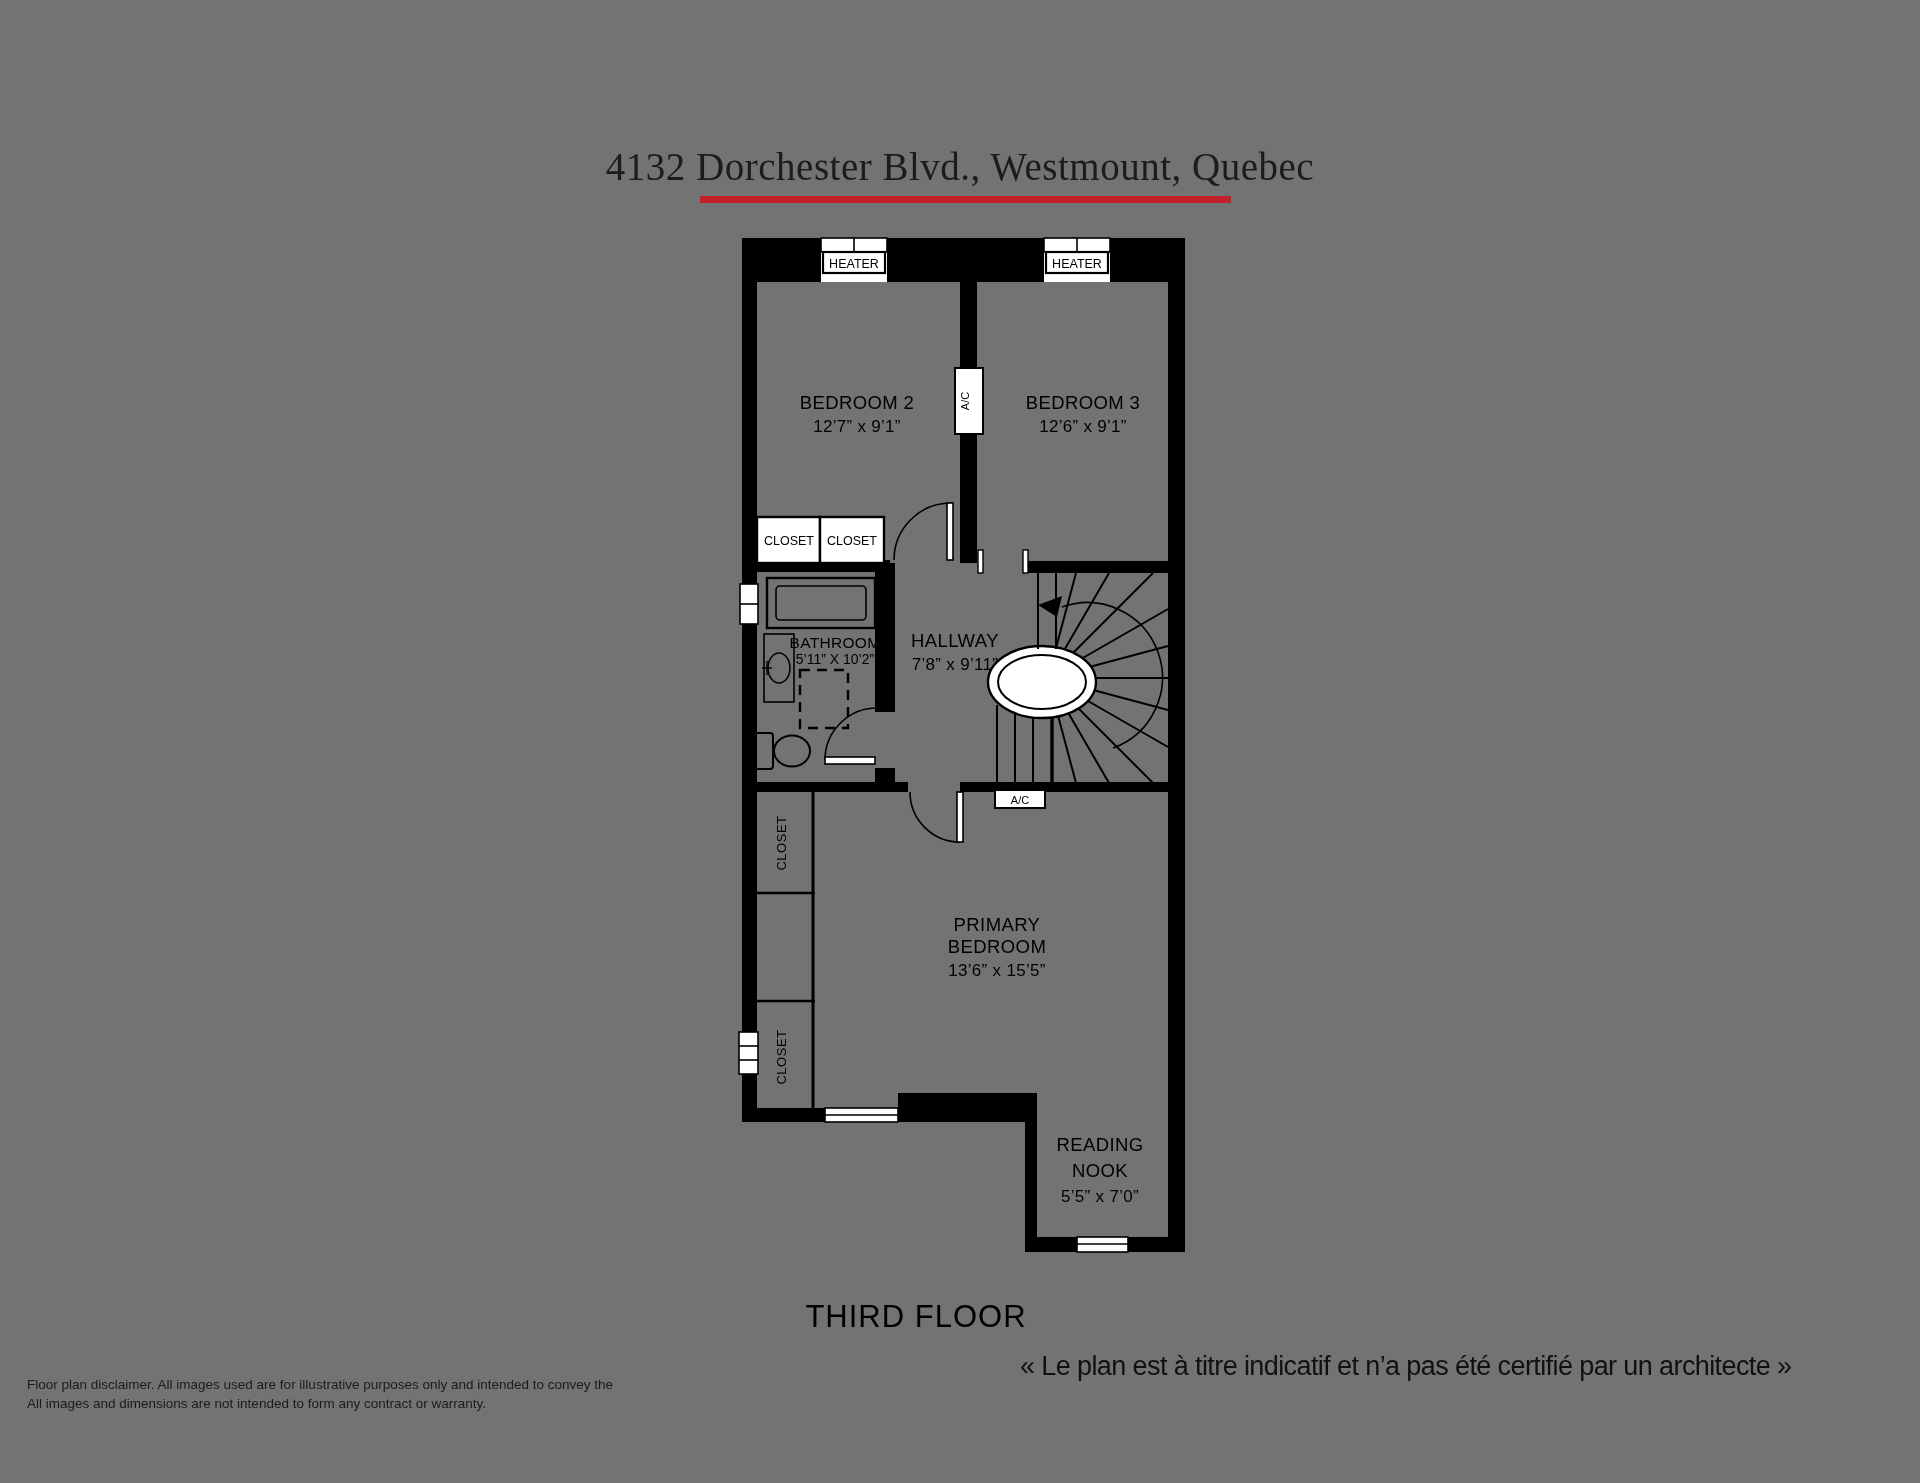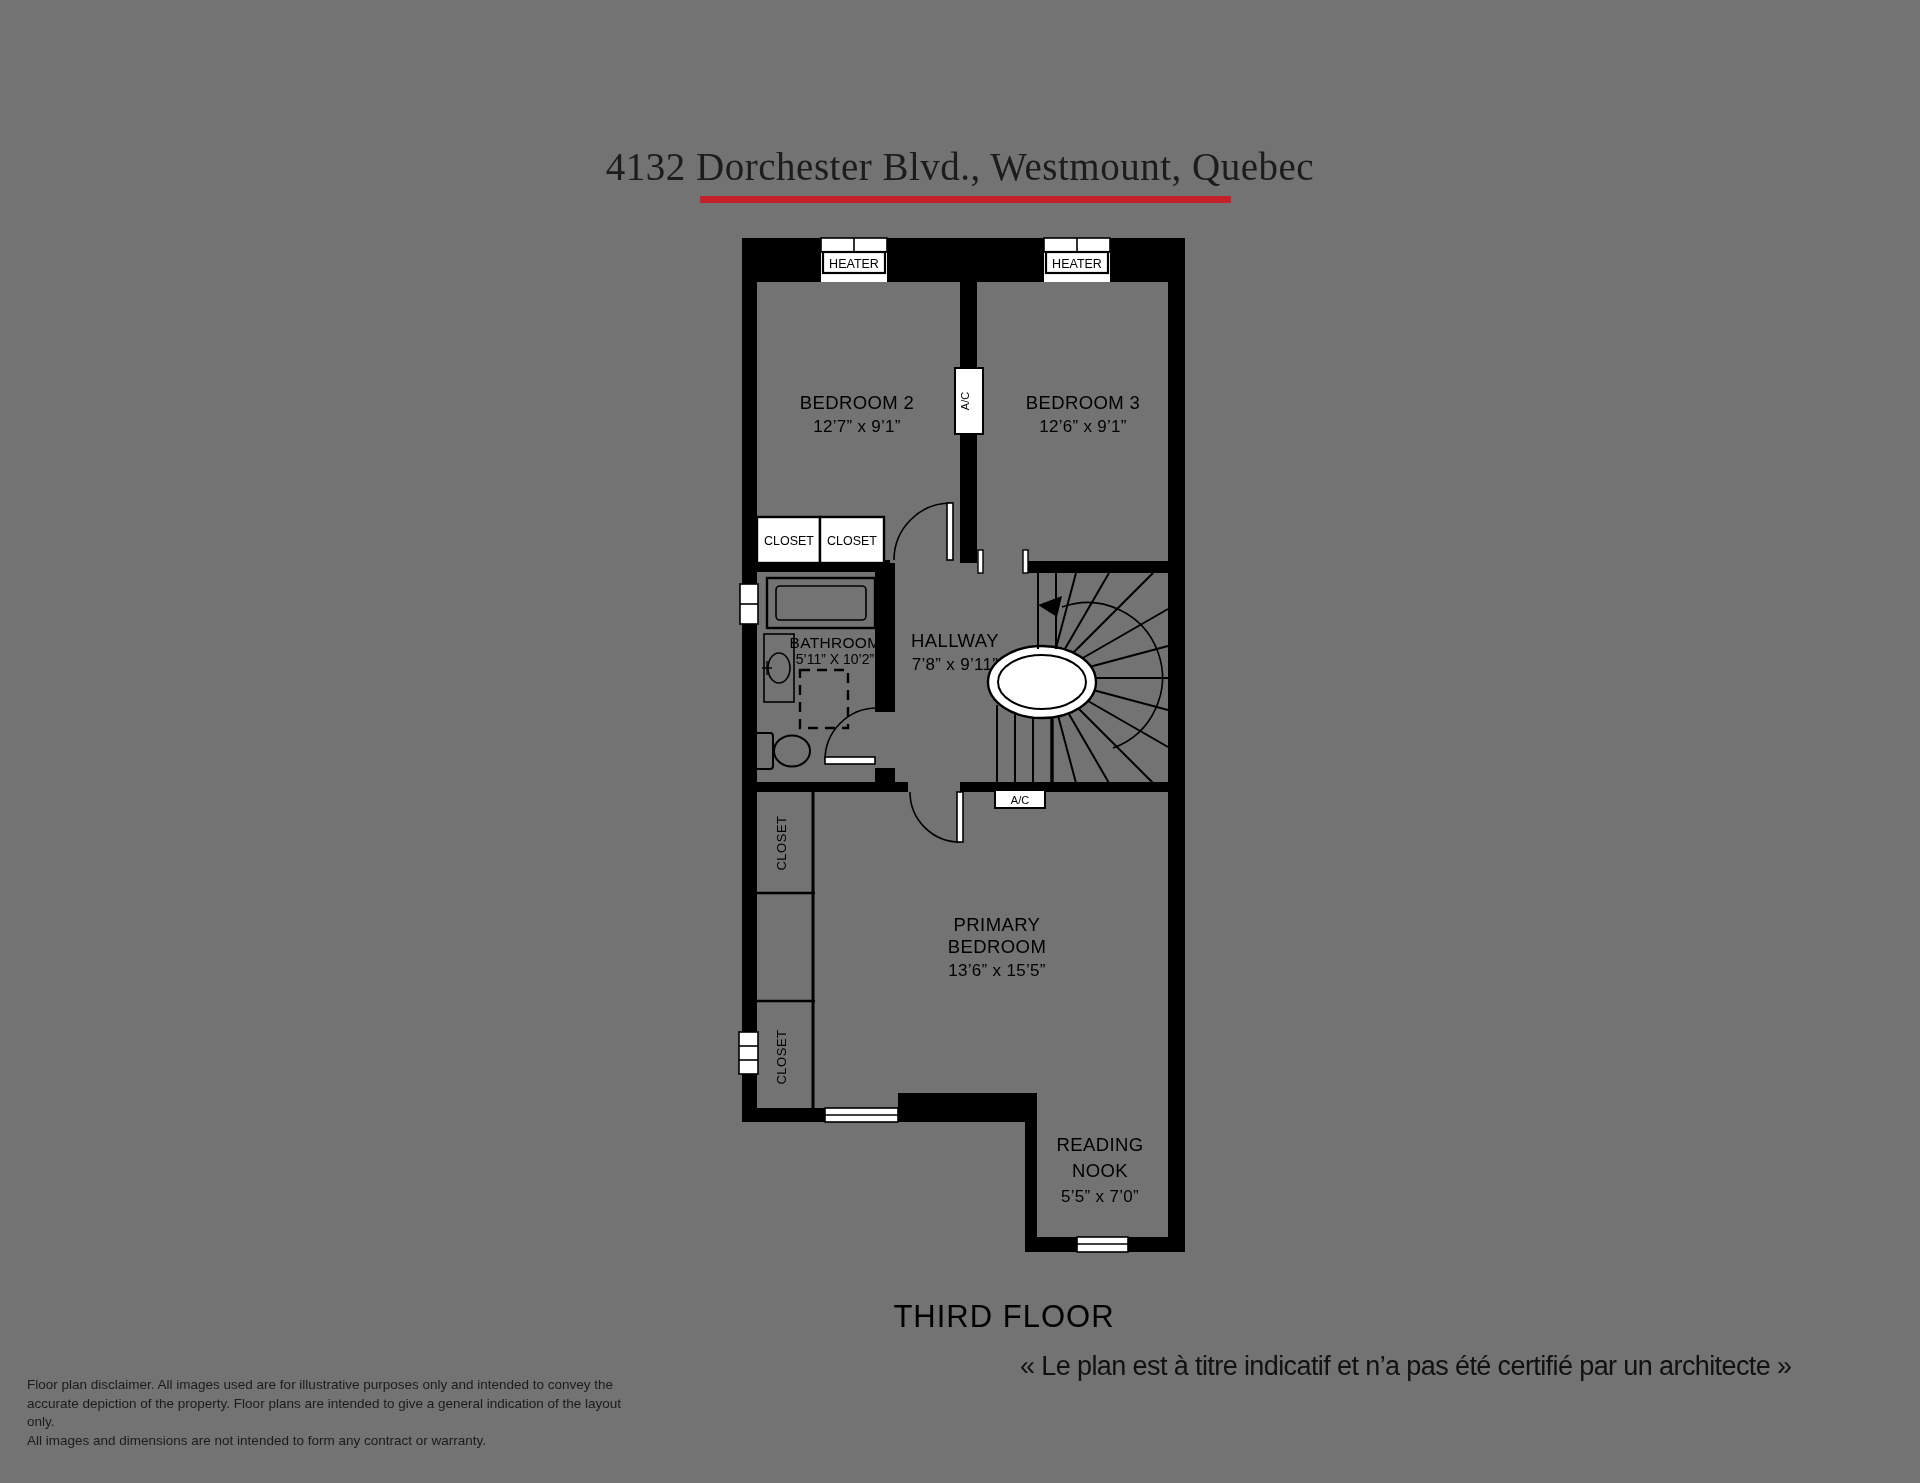--- a/index.html
+++ b/index.html
@@ -1,21 +1,21 @@
 <!DOCTYPE html>
 <html><head>
 <meta charset="utf-8">
 <style>
   html,body{margin:0;padding:0;background:#fff;}
   .page{position:relative;width:1920px;height:1483px;background:#737373;overflow:hidden;
         font-family:"Liberation Sans",sans-serif;color:#000;}
   .title{position:absolute;left:0;top:144px;width:1920px;text-align:center;
          font-family:"Liberation Serif",serif;font-size:39px;color:#1c1c1c;letter-spacing:.5px;}
   .title-underline{position:absolute;left:700px;top:196px;width:531px;height:7px;background:#c4202a;}
-  .floor-label{position:absolute;left:804px;top:1299px;width:400px;text-align:center;
+  .floor-label{position:absolute;left:716px;top:1299px;width:400px;text-align:center;
                font-size:31px;letter-spacing:1px;color:#000;}
   .plan-svg{position:absolute;left:0;top:0;}
   .disclaimer{position:absolute;left:27px;top:1376px;width:600px;font-size:13.5px;
               line-height:18.6px;color:#1b1b1b;}
   .french-note{position:absolute;left:1020px;top:1351px;width:890px;text-align:left;
                font-size:27px;letter-spacing:-.6px;color:#111;white-space:nowrap;}
   .road{position:absolute;left:636px;top:1380px;width:549px;height:55px;}
   .road-line{position:absolute;left:0;height:0;border-top:3px solid #d9d9d9;}
   .road-line.top{top:5px;width:549px;}
   .road-line.bottom{top:46px;width:500px;}
@@ -189,20 +189,19 @@
       <text x="1100" y="1151" text-anchor="middle" class="room-name">READING</text>
       <text x="1100" y="1177" text-anchor="middle" class="room-name">NOOK</text>
       <text x="1100" y="1202" text-anchor="middle" class="room-dims">5’5” x 7’0”</text>
     </g>
   </svg>
 
   <div class="floor-label">THIRD FLOOR</div>
 
   <div class="disclaimer">
     <div>Floor plan disclaimer. All images used are for illustrative purposes only and intended to convey the</div>
-    <div>accurate depiction of the property. Floor plans are intended to give a general indication of the layout only.</div>
     <div>All images and dimensions are not intended to form any contract or warranty.</div>
   </div>
 
   <div class="french-note">« Le plan est à titre indicatif et n’a pas été certifié par un architecte »</div>
 
 
 </div>
 
 </body></html>

